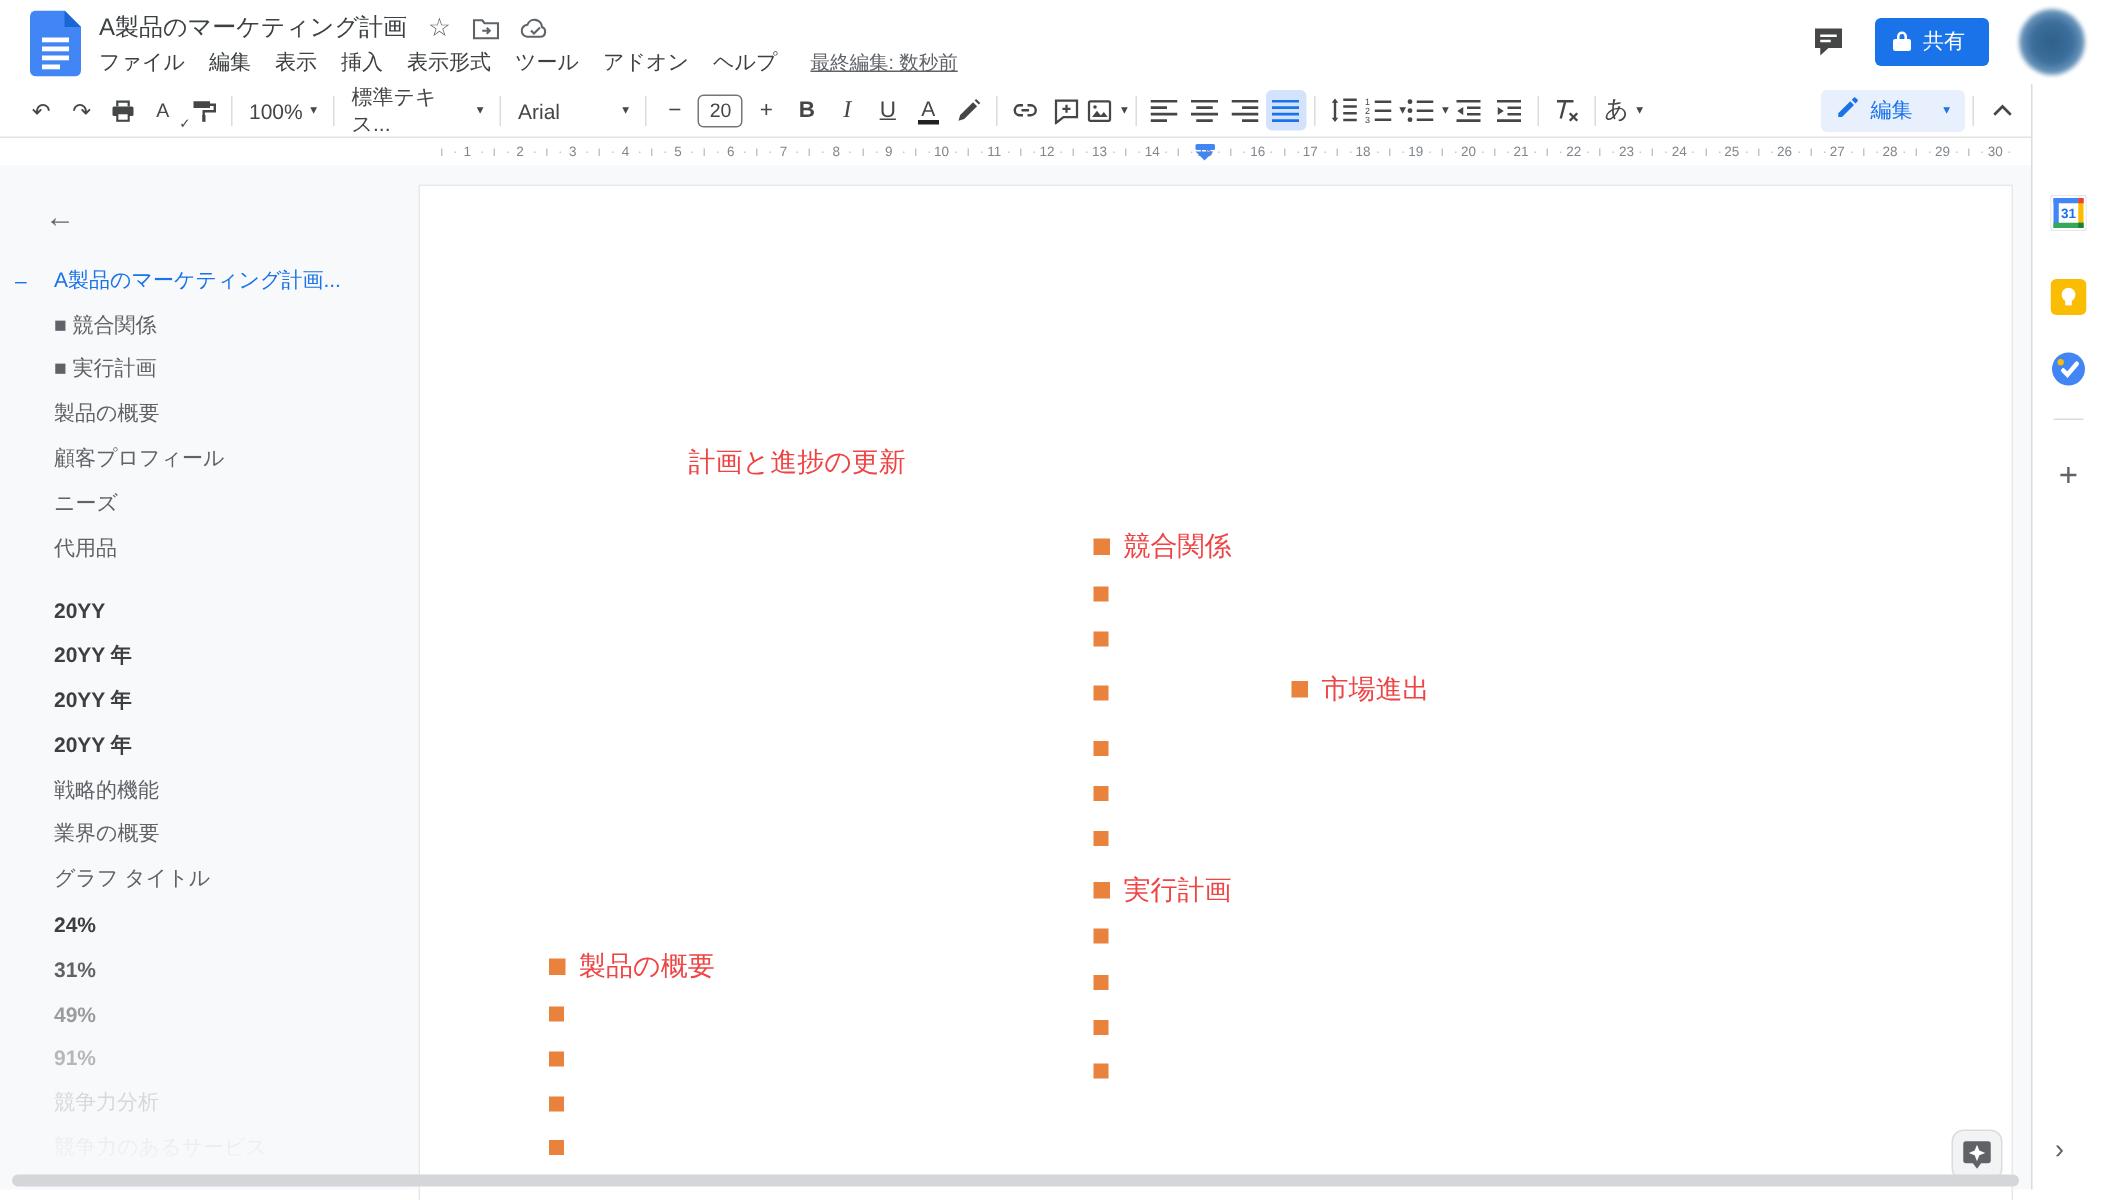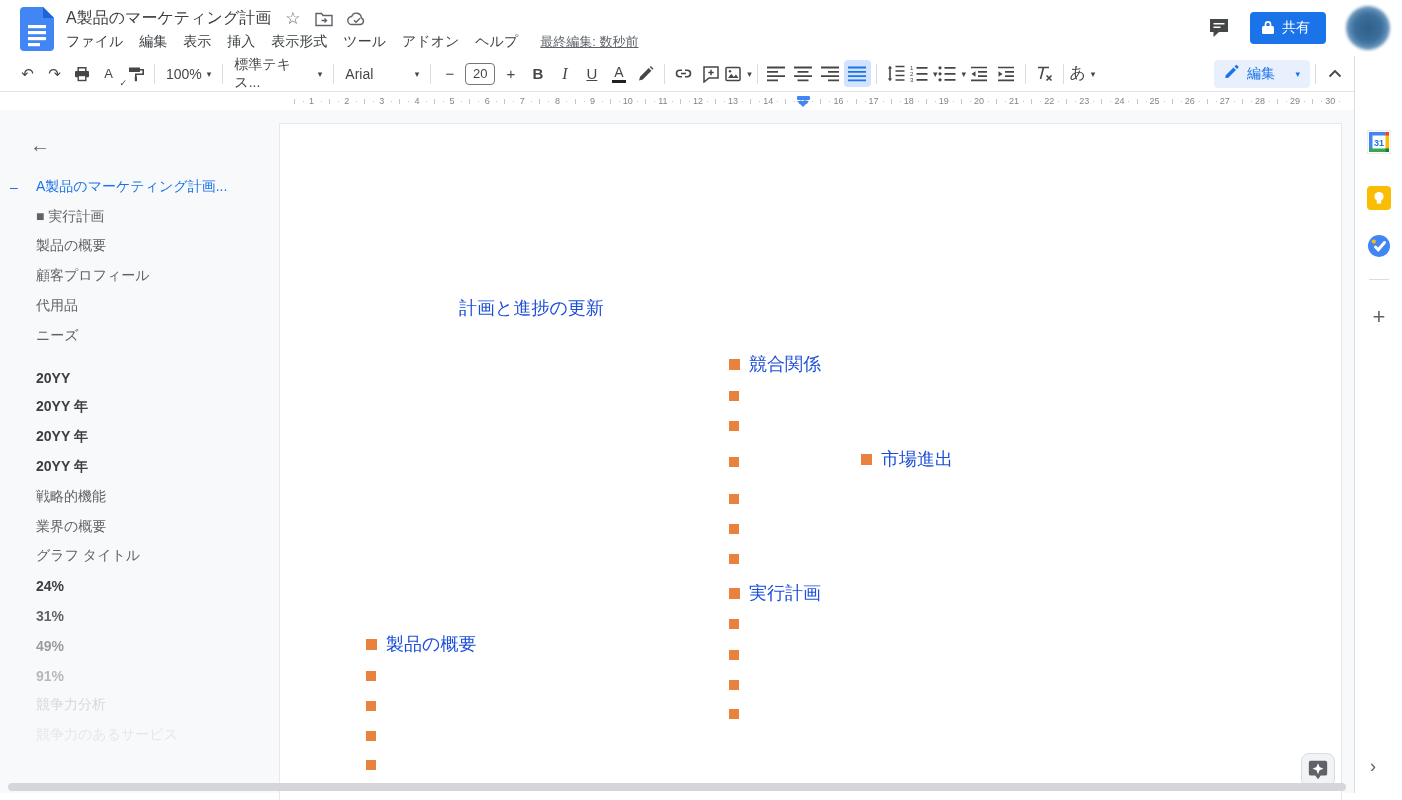--- a/index.html
+++ b/index.html
@@ -75,21 +75,21 @@
   .ol-item.bold { font-weight:bold; color:#3c4043; }
   .ol-item.active { color:#1a73e8; }
   .ol-item.active .dash { position:absolute; left:10px; color:#1a73e8; }
   .outline-fade { position:absolute; left:0; right:0; bottom:0; height:46px;
     background:linear-gradient(to bottom, rgba(248,249,250,0), #f8f9fa 85%); pointer-events:none; }
 
   
   .canvas { position:relative; flex:1; }
   .page { position:absolute; left:9px; top:13px; width:1063px; height:920px; background:#fff;
     border:1px solid #e6e8eb; }
-  .doc-item { position:absolute; color:#1d4ed8; }
+  .doc-item { position:absolute; color:#ef4444; }
   .doc-item.title { font-size:18px; }
   .doc-item.heading { font-weight:normal; font-size:18px; display:flex; align-items:center; gap:9px; }
   .doc-item.heading .sq { width:11px; height:11px; background:#e8823c; flex:none; }
   .doc-item.bullet { width:10px; height:10px; background:#e8823c; }
   .explore-btn { position:absolute; right:19px; bottom:6px; width:34px; height:34px; background:#f1f3f4;
     border:1px solid #dadce0; border-radius:8px; display:flex; align-items:center; justify-content:center; cursor:pointer; }
 
   
   .sidepanel { position:absolute; top:56px; right:0; bottom:0; width:48px; background:#fff;
     border-left:1px solid #dadce0; }
@@ -381,33 +381,36 @@
   <div class="main">
 
     <aside class="outline">
       <div class="back-arrow">←</div>
       <div class="outline-list">
           <div class="ol-item active" style="opacity: 1;">
             <span class="dash">–</span>
             <span>A製品のマーケティング計画...</span>
           </div>
           <div class="ol-item normal" style="opacity: 1;">
+            <span>■ 競合関係</span>
+          </div>
+          <div class="ol-item normal" style="opacity: 1;">
             <span>■ 実行計画</span>
           </div>
           <div class="ol-item normal" style="opacity: 1;">
             <span>製品の概要</span>
           </div>
           <div class="ol-item normal" style="opacity: 1;">
             <span>顧客プロフィール</span>
           </div>
           <div class="ol-item normal" style="opacity: 1;">
+            <span>ニーズ</span>
+          </div>
+          <div class="ol-item normal" style="opacity: 1;">
             <span>代用品</span>
-          </div>
-          <div class="ol-item normal" style="opacity: 1;">
-            <span>ニーズ</span>
           </div>
           <div class="ol-item bold" style="opacity: 1; margin-top: 12px;">
             <span>20YY</span>
           </div>
           <div class="ol-item bold" style="opacity: 1;">
             <span>20YY 年</span>
           </div>
           <div class="ol-item bold" style="opacity: 1;">
             <span>20YY 年</span>
           </div>

